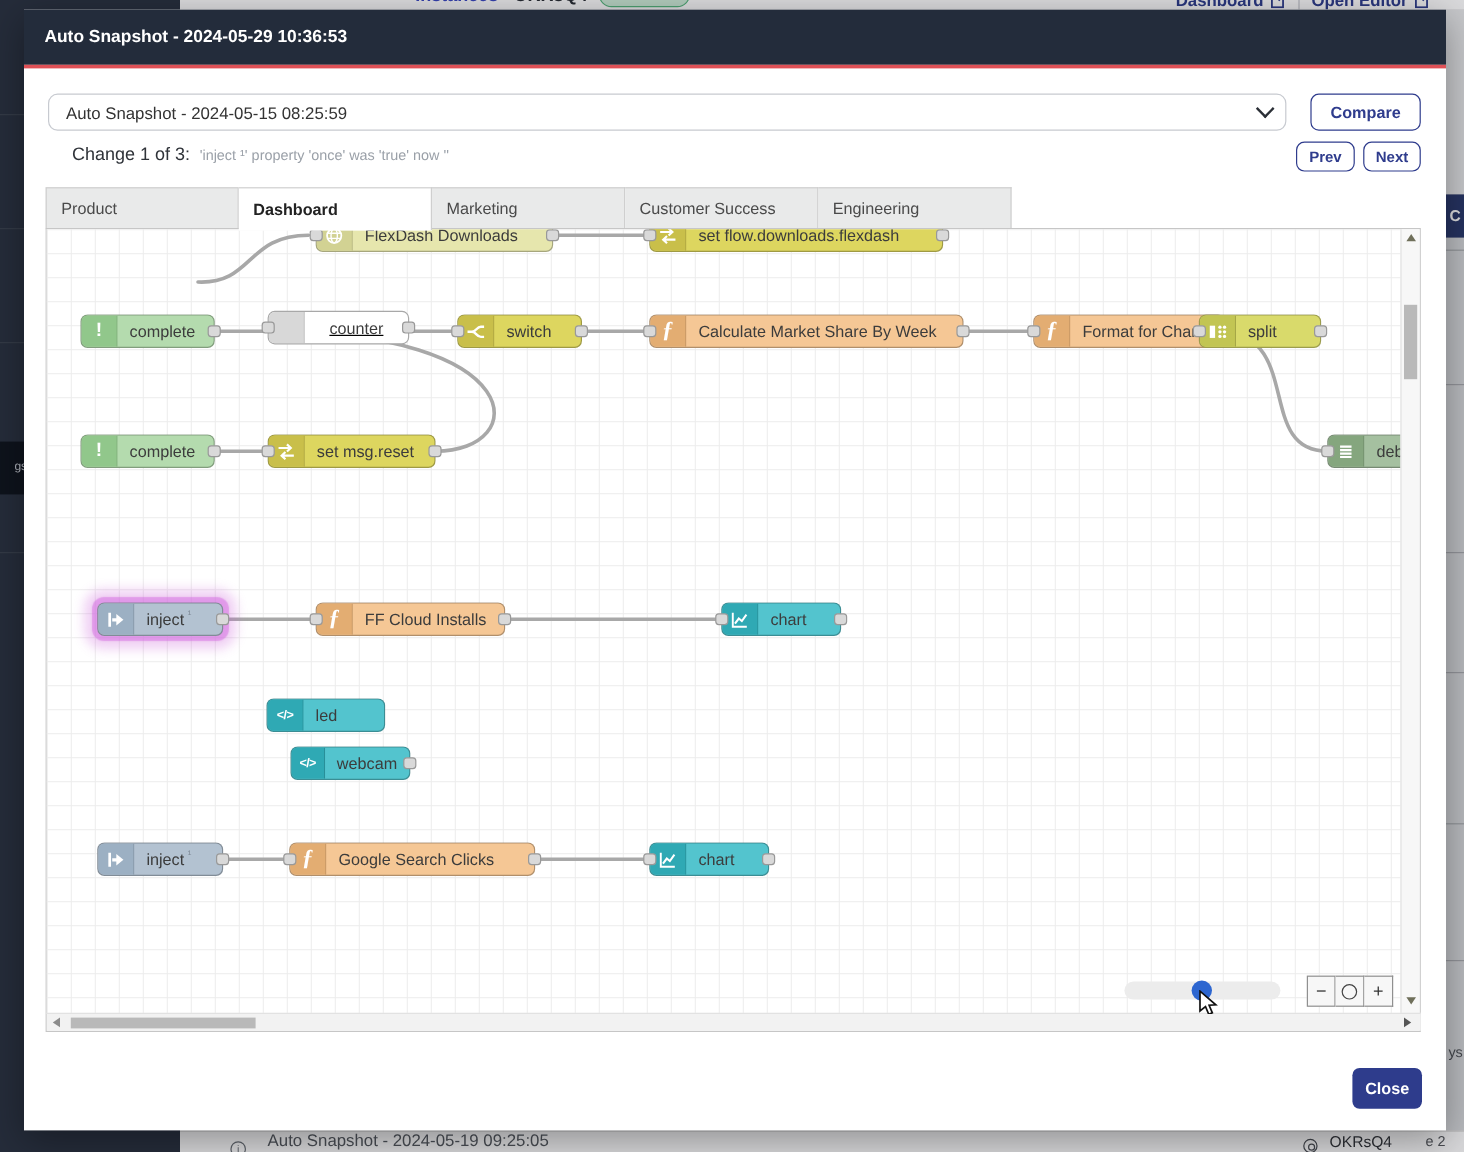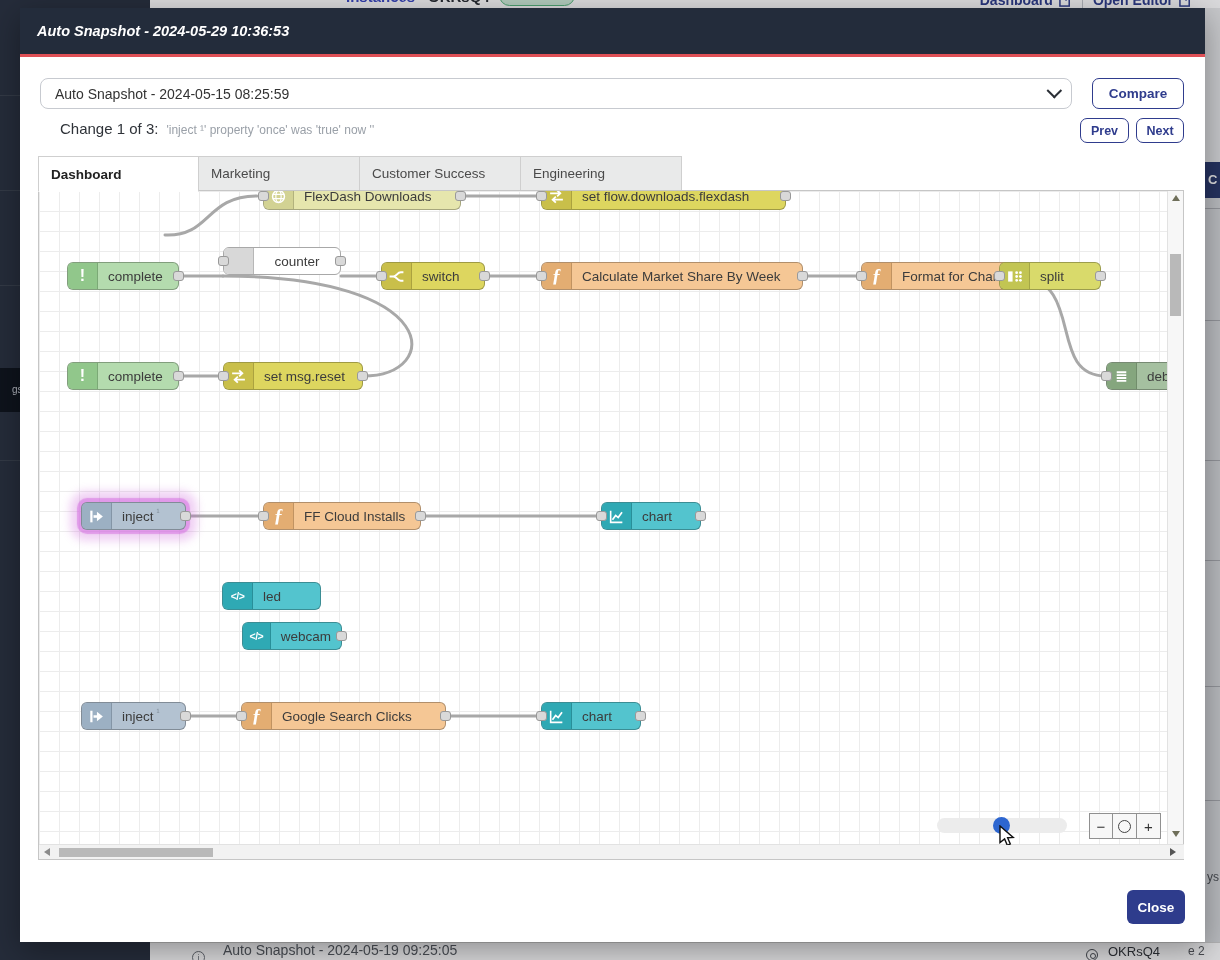--- a/index.html
+++ b/index.html
@@ -29,21 +29,21 @@
   #bs-snap { position:absolute; left:73px; top:-1px; font-size:14px; color:#555a61; }
   #bs-target { position:absolute; left:936px; top:6px; width:12px; height:12px; border:1.5px solid #4a4e55; border-radius:50%; }
   #bs-target:after { content:""; position:absolute; left:2.5px; top:2.5px; width:4px; height:4px; border:1.5px solid #4a4e55; border-radius:50%; }
   #bs-dev { position:absolute; left:958px; top:1px; font-size:13px; color:#33363c; }
   #bs-right { position:absolute; left:1038px; top:1px; font-size:12px; color:#55585e; }
   #bg-ys { position:absolute; left:1207px; top:870px; font-size:12px; color:#4e5258; z-index:3; }
   #dim { position:absolute; inset:0; z-index:4; background:rgba(8,10,16,.14); }
 
   
   #modal { position:absolute; left:20px; top:8px; width:1185px; height:934px; background:#fff; z-index:10; box-shadow:0 8px 30px rgba(0,0,0,.35); }
-  #m-header { position:absolute; left:0; top:0; width:100%; height:46px; background:#232c3b; display:flex; align-items:center;font-style:italic; }
+  #m-header { position:absolute; left:0; top:0; width:100%; height:46px; background:#232c3b; display:flex; align-items:center; }
   #m-title { color:#fff; font-size:14.5px; font-weight:bold; padding-left:17px; }
   #m-redline { position:absolute; left:0; top:46px; width:100%; height:3px; background:#df5056; }
 
   #m-select { position:absolute; left:20px; top:70px; width:1032px; height:31px; border:1px solid #c7cad0; border-radius:8px; background:#fff; display:flex; align-items:center; padding:0 14px; font-size:14px; color:#333; cursor:pointer; }
   #m-select .chev { margin-left:auto; width:11px; height:11px; border-right:2px solid #2b2f36; border-bottom:2px solid #2b2f36; transform:rotate(45deg) translateY(-4px); }
   .btn-outline { position:absolute; background:#fff; border:1.5px solid #2f3c8d; border-radius:7px; color:#2f3c8d; font-weight:bold; font-size:13.5px; display:flex; align-items:center; justify-content:center; cursor:pointer; font-family:"Liberation Sans",sans-serif; }
   #btn-compare { left:1072px; top:70px; width:92px; height:31px; }
   #btn-prev { left:1060px; top:110px; width:49px; height:25px; font-size:12.5px; }
   #btn-next { left:1116px; top:110px; width:48px; height:25px; font-size:12.5px; }
   #m-change { position:absolute; left:40px; top:112px; font-size:15px; color:#2f3339; }
@@ -163,20 +163,21 @@
     </div>
     <div id="btn-compare" class="btn-outline">Compare</div>
 
     <div id="m-change">
       <b style="font-weight:normal;">Change 1 of 3:</b><span id="m-change-detail">'inject ¹' property 'once' was 'true' now ''</span>
     </div>
     <div id="btn-prev" class="btn-outline">Prev</div>
     <div id="btn-next" class="btn-outline">Next</div>
 
     <div id="tab-bar">
+        <div class="tab">Product</div>
         <div class="tab active">Dashboard</div>
         <div class="tab">Marketing</div>
         <div class="tab">Customer Success</div>
         <div class="tab">Engineering</div>
       </div>
 
     <div id="canvas">
       <div id="flow-area">
         <svg id="wires" width="1129" height="654">
             <path d="M 126 44 C 172 46 166 5 218 5" fill="none" stroke="#a8a8a8" stroke-width="3" stroke-linecap="round"></path>
@@ -224,21 +225,21 @@
             </div>
             <div class="node" style="left: 28px; top: 71px; width: 112px; background: rgb(180, 219, 174);">
               <div class="n-icon" style="background: rgb(145, 199, 139);">
                 <span class="tx-glyph">!</span>
               </div>
               <div class="n-lbl">
                 <span>complete</span>
               </div>
               <span class="port out"></span>
             </div>
-            <div class="node center" style="left: 184px; top: 56px; width: 118px; background: rgb(255, 255, 255); border-color: rgb(168, 168, 168);">
+            <div class="node center" style="left: 184px; top: 68px; width: 118px; background: rgb(255, 255, 255); border-color: rgb(168, 168, 168); text-decoration: underline;">
               <div class="n-icon" style="background: rgb(216, 216, 216);"></div>
               <div class="n-lbl">
                 <span>counter</span>
               </div>
               <span class="port in"></span>
               <span class="port out"></span>
             </div>
             <div class="node" style="left: 342px; top: 71px; width: 104px; background: rgb(221, 214, 95);">
               <div class="n-icon" style="background: rgb(201, 191, 74);">
                 <svg viewBox="0 0 16 16">

